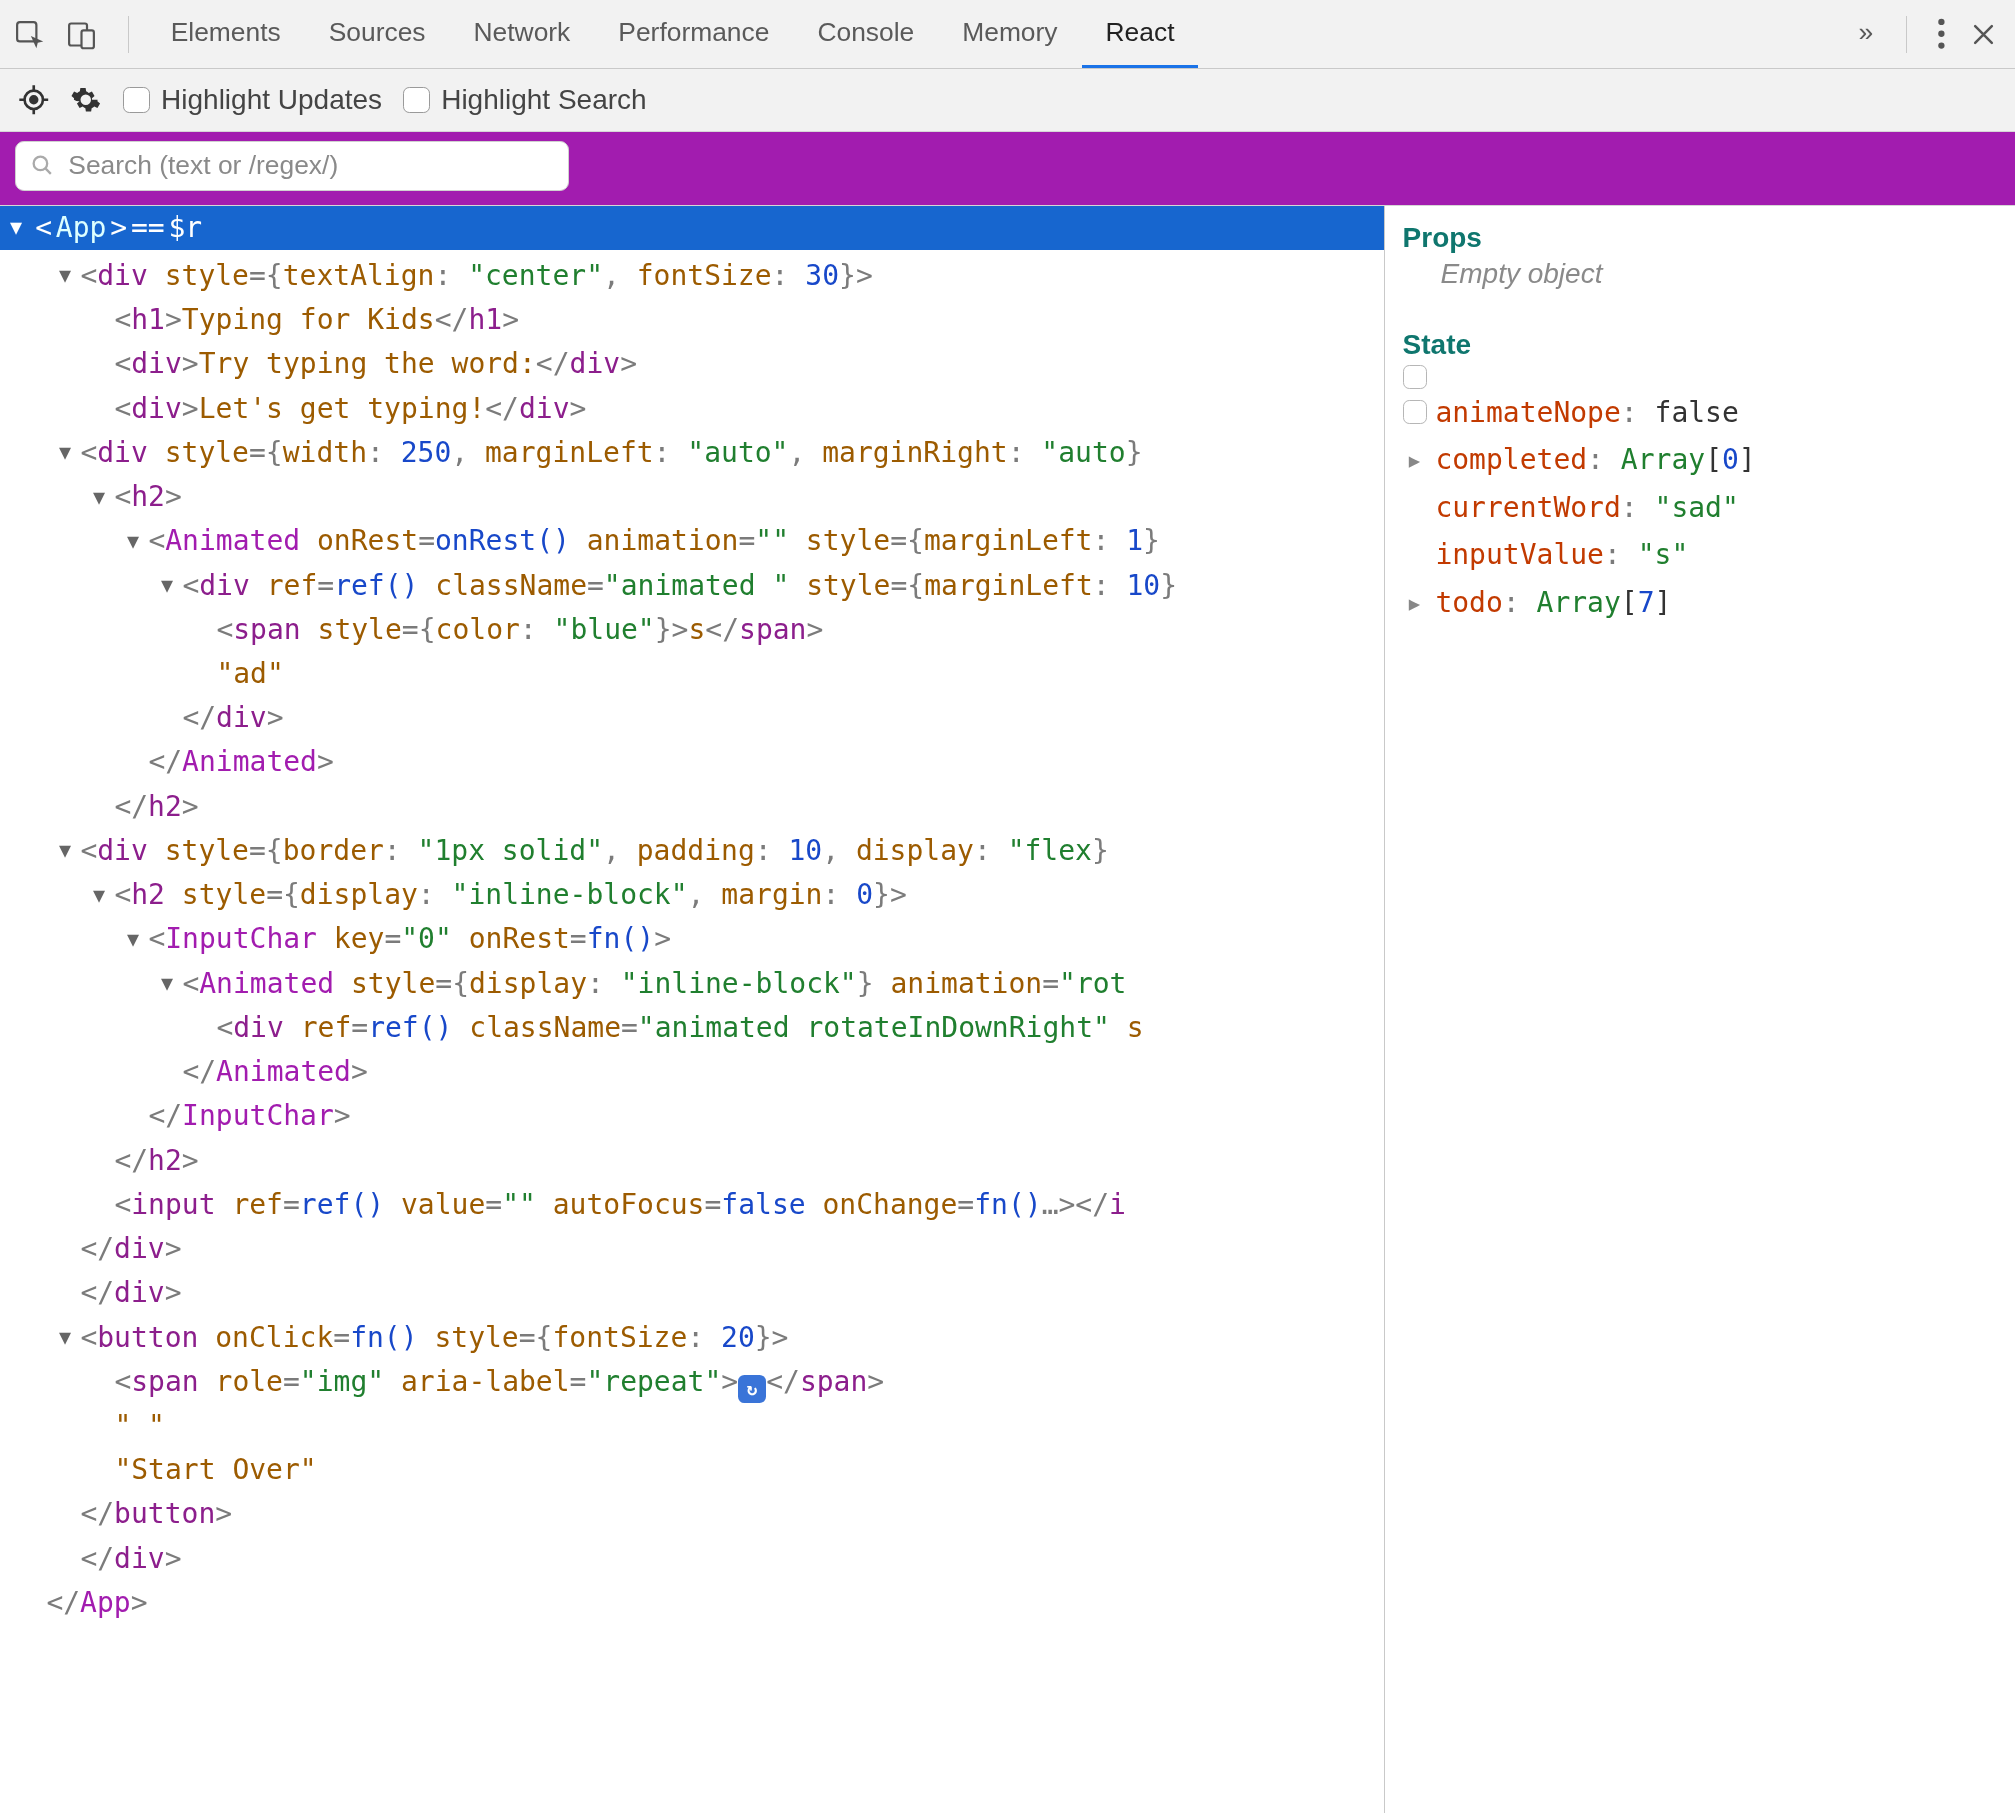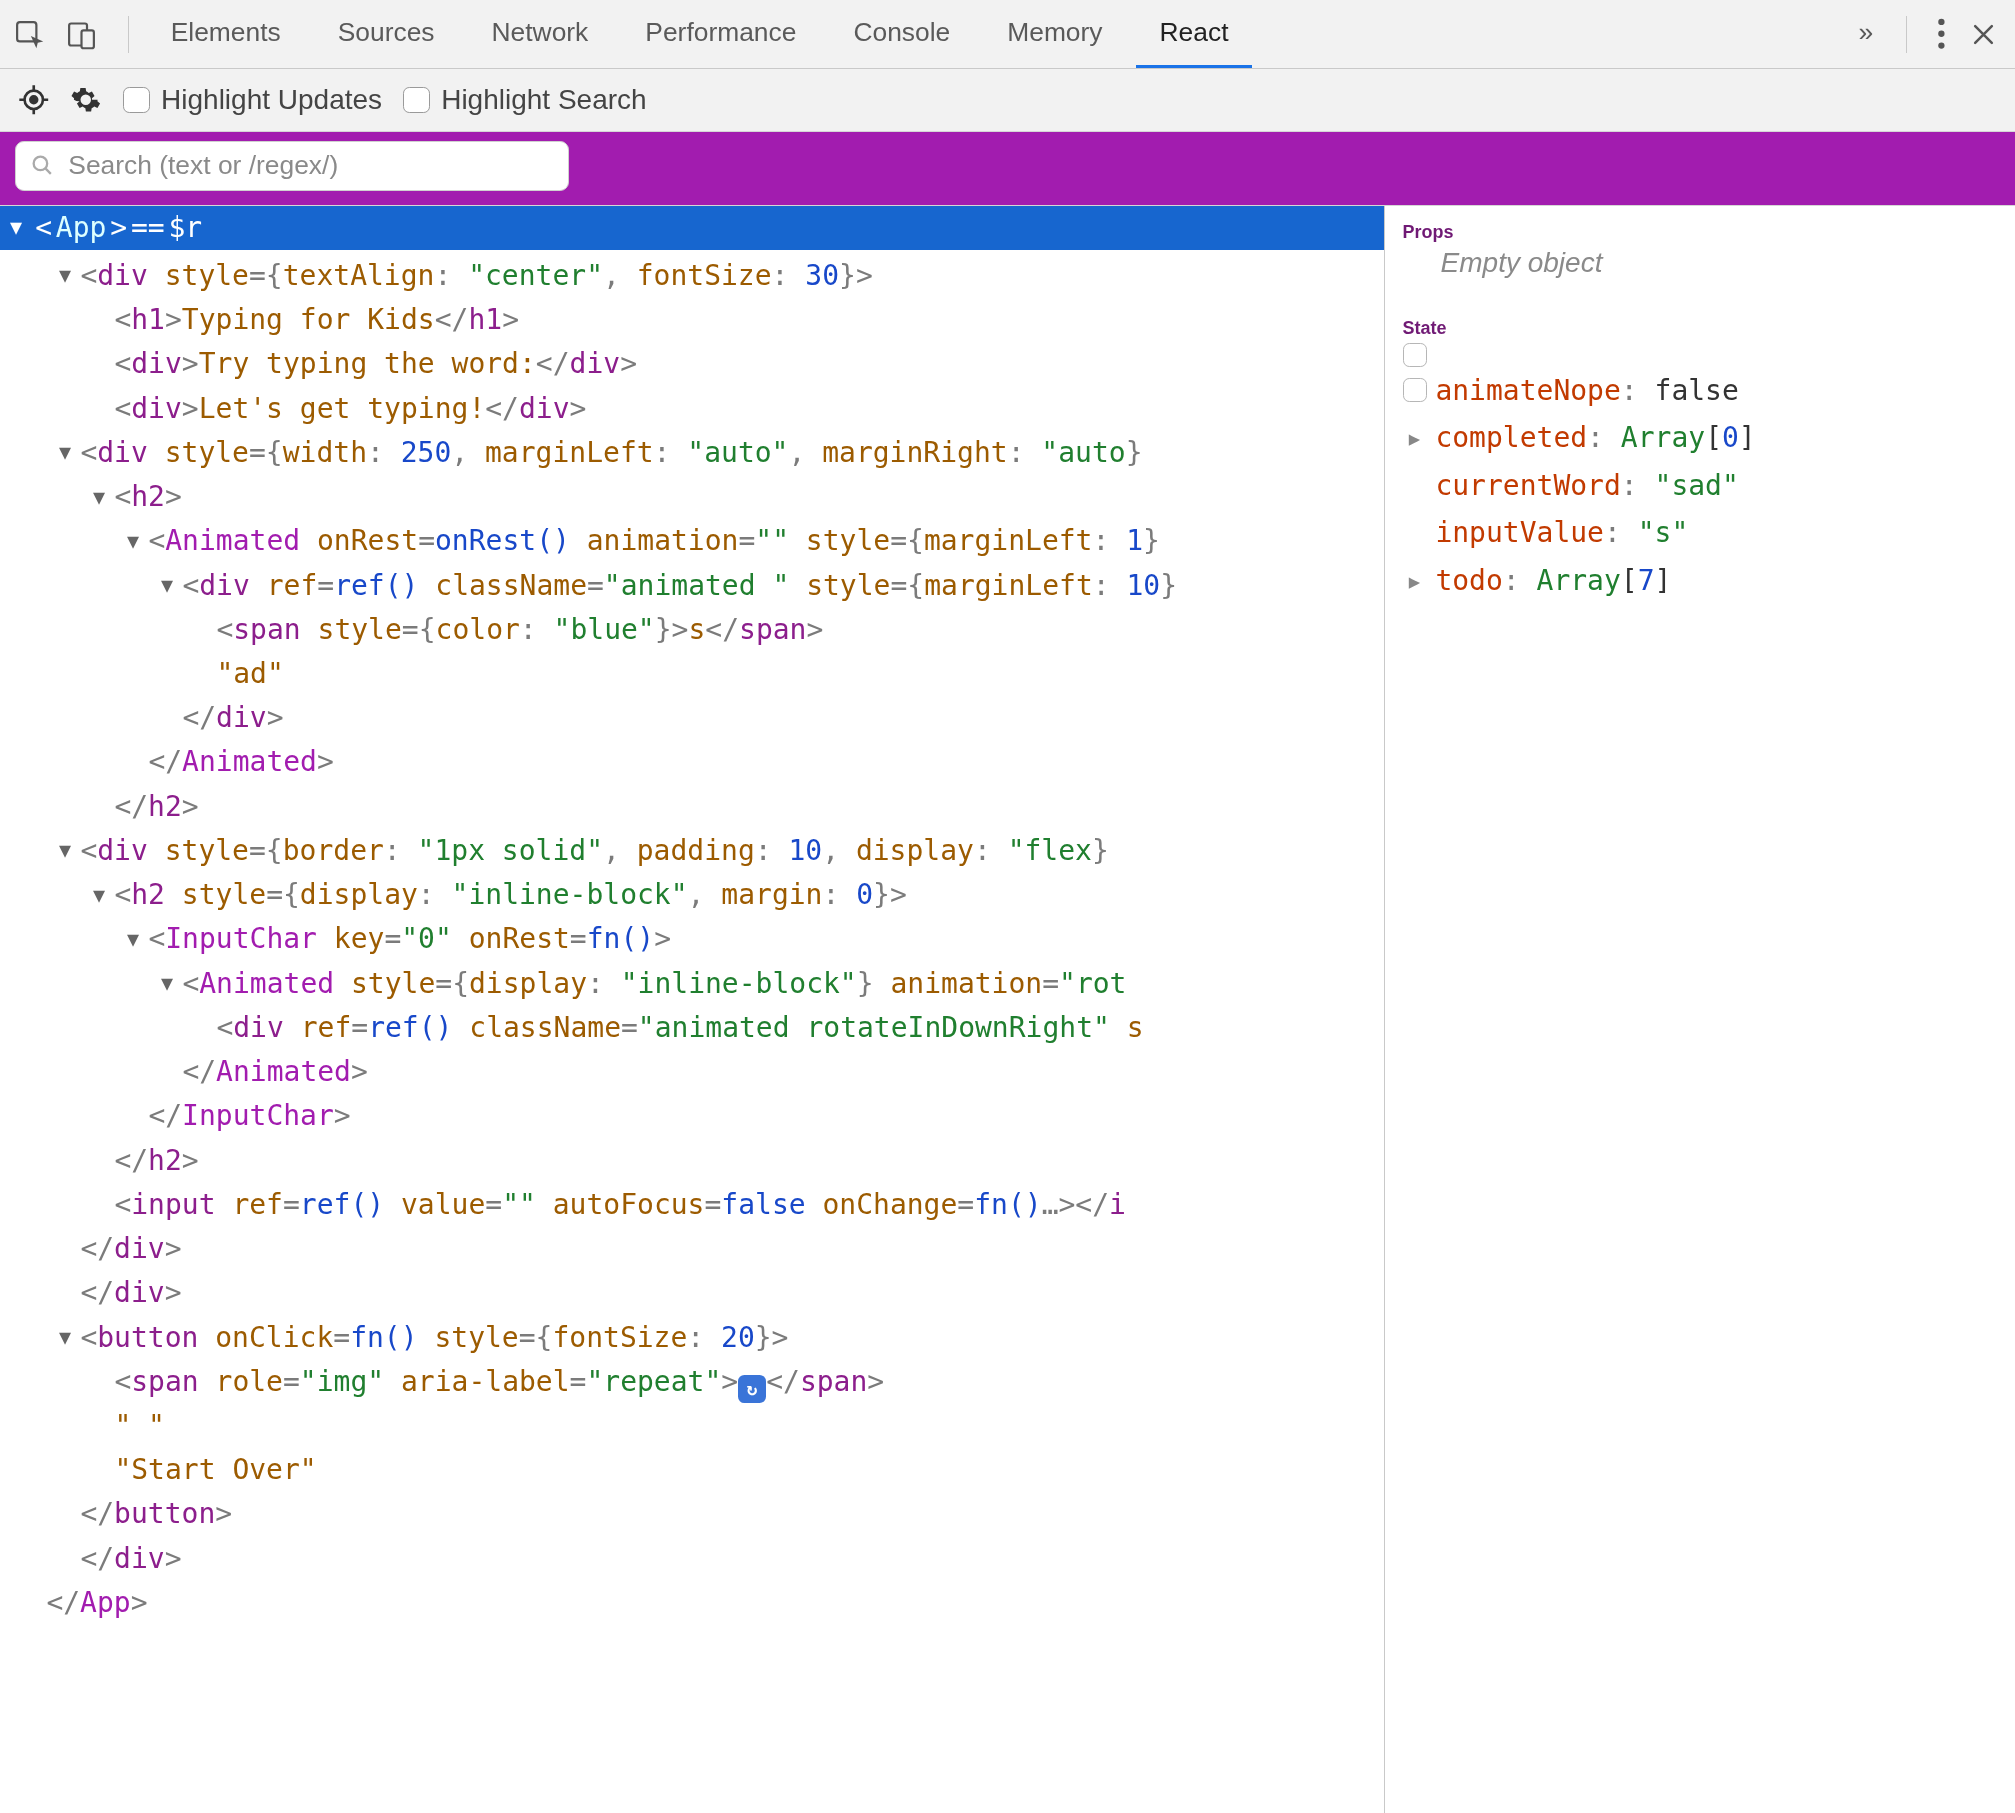--- a/index.html
+++ b/index.html
@@ -19,21 +19,21 @@
   .tabbar {
     display:flex; align-items:center;
     height: 69px;
     border-bottom: 1.3px solid #c9c9c9;
     background: #f2f2f2;
     padding: 0 19px 0 12.6px;
     gap: 6.3px;
   }
   .tab-icons { display:flex; align-items:center; gap:19px; padding-right:12.6px; }
   .vsep { width:1.3px; height:37px; background:#c9c9c9; margin:0 11.3px; }
-  .tabs { display:flex; align-items:stretch; height:100%; gap:9px; flex:1; }
+  .tabs { display:flex; align-items:stretch; height:100%; gap:0; flex:1; }
   .tab {
     display:flex; align-items:center; padding: 0 24px;
     color:#5a5a5a; font-size:26.4px; cursor:pointer;
     border-bottom: 3.8px solid transparent;
   }
   .tab.active { color:#222; border-bottom-color:#1a73e8; }
   .right-icons { display:flex; align-items:center; gap:25px; padding-left:12.6px;}
   .icon { display:inline-flex; align-items:center; justify-content:center; }
   .icon svg { display:block; }
 
@@ -92,21 +92,21 @@
   .c-attr   { color:#9c5b00; }
   .c-str    { color:#207f2f; }          
   .c-key    { color:#9c5b00; }          
   .c-num    { color:#1848c9; }          
   .c-bool   { color:#1848c9; }
   .c-text   { color:#9c5b00; }          
   .c-eq     { color:#7b7b7b; }
   .c-fn     { color:#1848c9; }
 
   
-  .sidepane h4 { margin:5px 0 3.8px 0; font-size:18px; font-weight:700; color:#701a75;}
+  .sidepane h4 { margin:5px 0 3.8px 0; font-size:28px; font-weight:700; color:#0f766e;}
   .side-empty { color:#8a8a8a; font-style:italic; font-size:28px; padding-left:38px;}
   .state-list { font-family:Menlo,Consolas,monospace; font-size:28px; line-height:1.7; }
   .state-row { display:flex; align-items:center; gap:8.8px; }
   .state-row .leadbox {
     width:24px; height:24px; border:1.9px solid #b6b6b6; border-radius:6.3px; background:#fff; flex:0 0 24px;
   }
   .state-row .leadtri {
     width:24px; flex:0 0 24px; color:#888; font-size:19px; text-align:center;
   }
   .sk { color:#c23a00; }   

